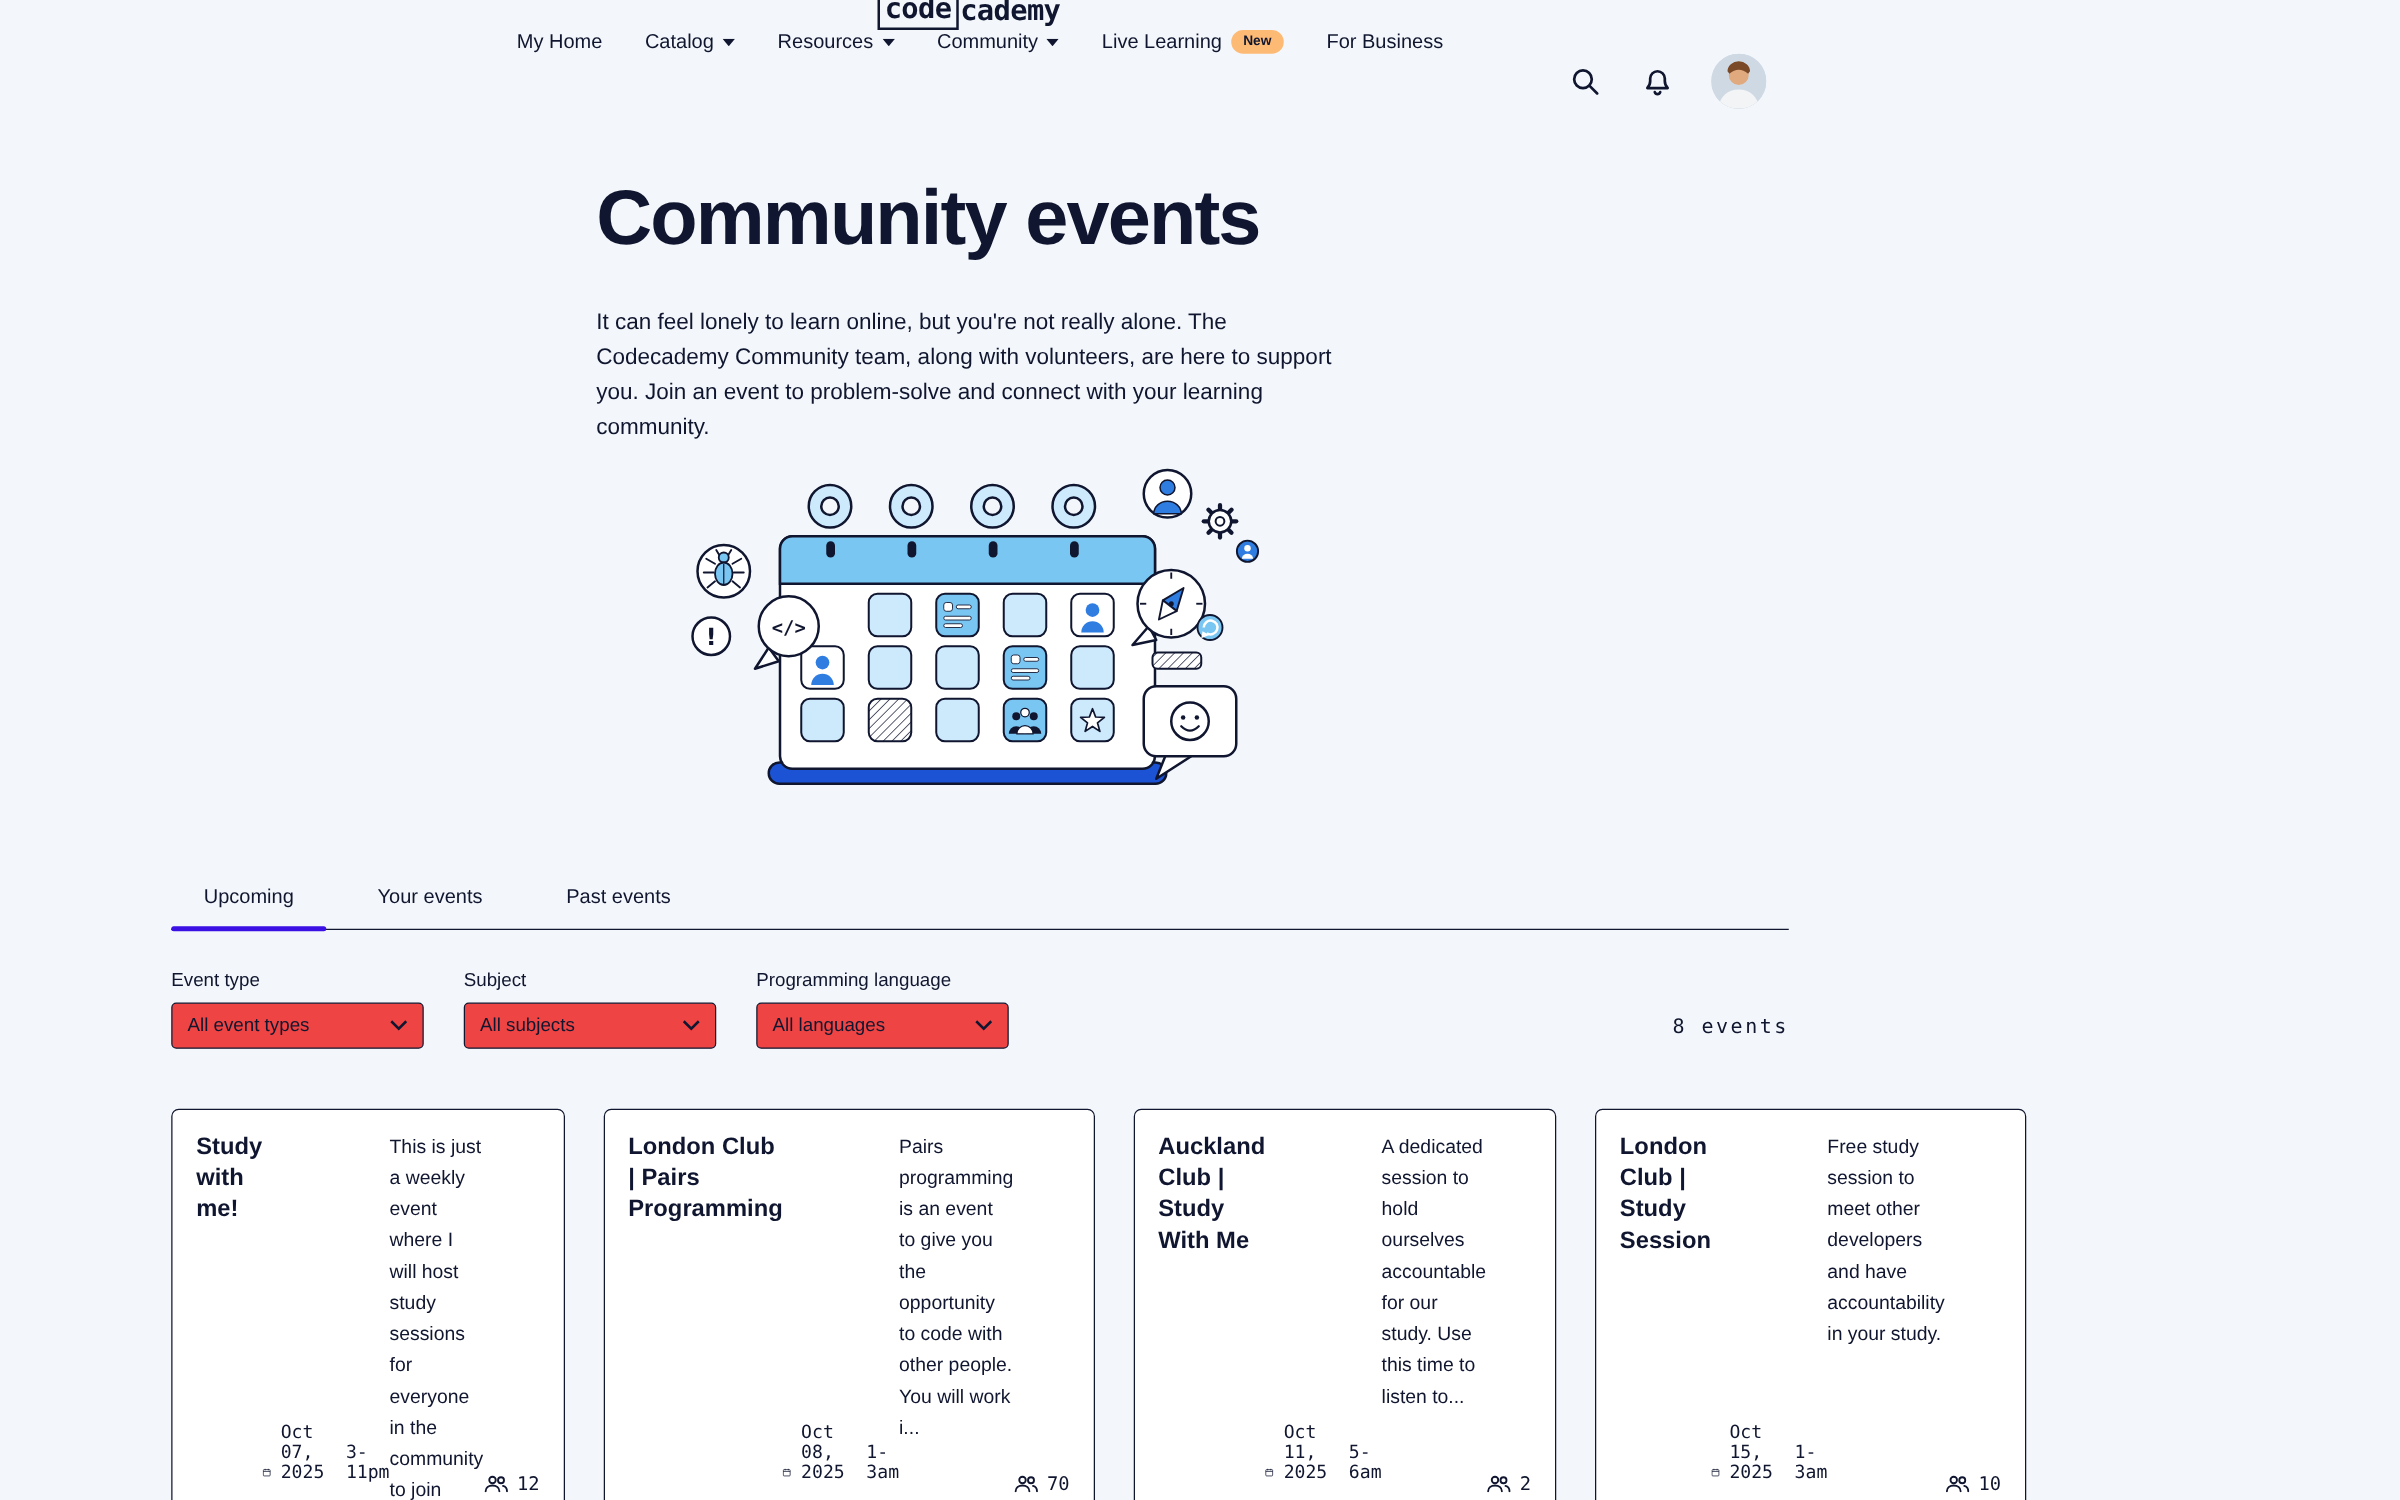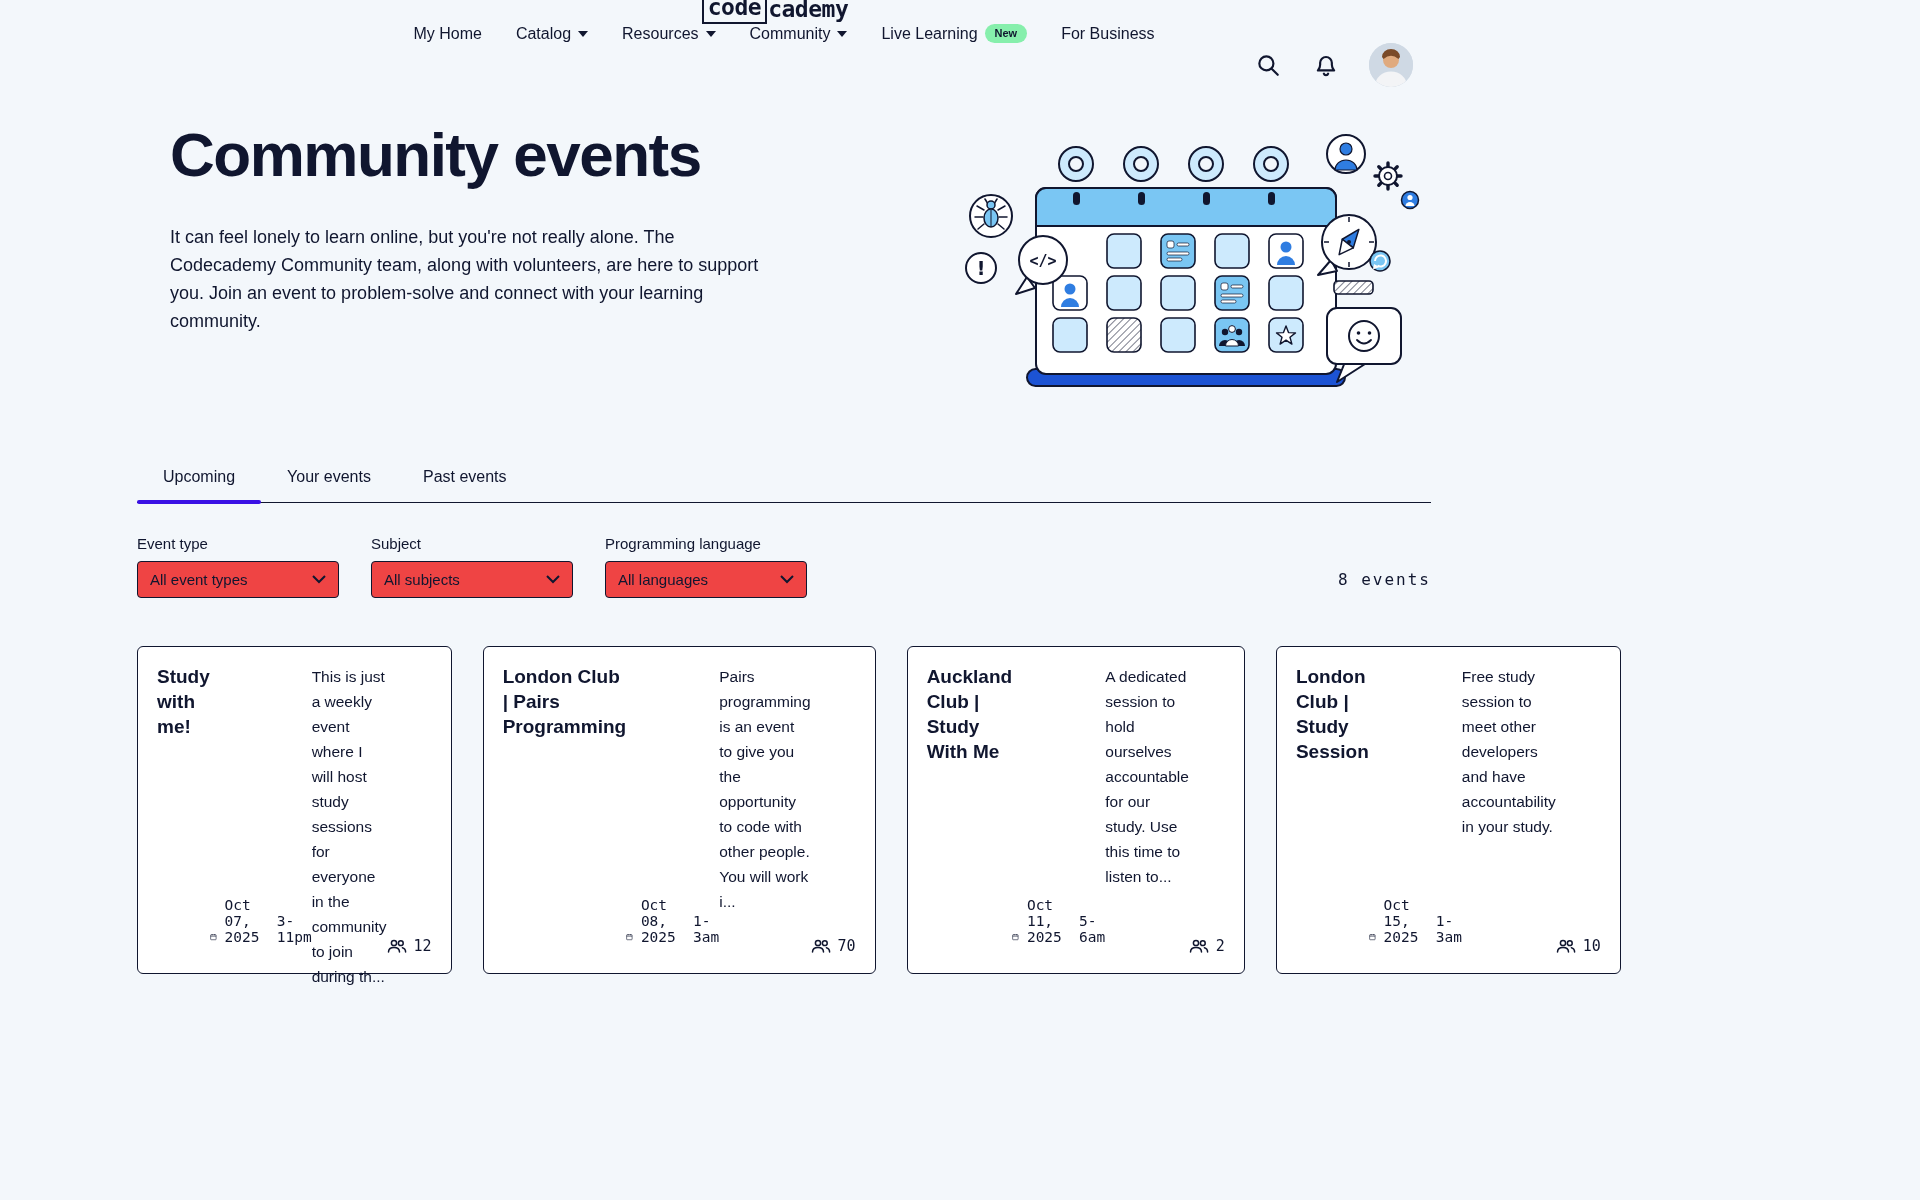--- a/index.html
+++ b/index.html
@@ -22,40 +22,40 @@
   }
   .logo-box { border: 2.5px solid #10162f; padding: 0 4px 2px; margin-right: 1px; line-height: 1.1; }
   nav.menu { display: flex; align-items: center; gap: 34px; }
   .nav-link {
     display: flex; align-items: center; gap: 7px;
     font-size: 16px; color: #10162f; text-decoration: none; cursor: pointer;
     white-space: nowrap;
   }
   .caret { display: inline-block; }
   .badge-new {
-    background: #86efac; color: #10162f;
+    background: #fdba74; color: #10162f;
     border-radius: 12px; font-size: 11px; font-weight: bold;
     padding: 4px 10px; line-height: 1;
   }
   .nav-right { margin-left: auto; display: flex; align-items: center; gap: 28px; padding-right: 18px; }
   .icon-btn { background: none; border: none; cursor: pointer; display: flex; align-items: center; padding: 2px; }
   .avatar-btn {
     width: 44px; height: 44px; border-radius: 50%; overflow: hidden;
     border: none; padding: 0; cursor: pointer; background: #cfd9e4; display: block;
   }
 
   
-  .hero { display: flex; justify-content: space-between; align-items: flex-start; margin-top: 34px; }
+  .hero { display: flex; justify-content: space-between; align-items: center; margin-top: 54px; flex-direction: column; }
   .hero-text { width: 680px; padding-left: 33px; padding-top: 8px; }
   .hero-title { font-size: 62px; font-weight: 800; letter-spacing: -1.5px; line-height: 1.05; }
   .hero-desc { margin-top: 36px; font-size: 18px; line-height: 28px; max-width: 608px; }
   .illustration { width: 470px; height: 292px; flex-shrink: 0; margin-top: 6px; }
 
   
-  .tabs-row { margin-top: 56px; display: flex; border-bottom: 1px solid #10162f; }
+  .tabs-row { margin-top: 56px; display: flex; border-bottom: 1px solid #10162f; gap: 15px; }
   .tab {
     position: relative; background: none; border: none;
     font-family: inherit; font-size: 16px; color: #10162f;
     padding: 0 26px 16px; cursor: pointer;
   }
   .tab.active::after {
     content: ""; position: absolute; left: 0; right: 0; bottom: -2px;
     height: 4px; background: #3a10e5; border-radius: 2px;
   }
 

